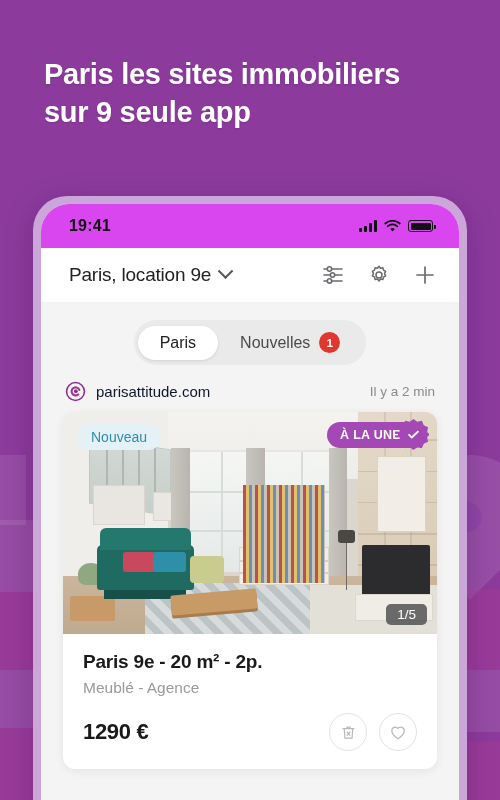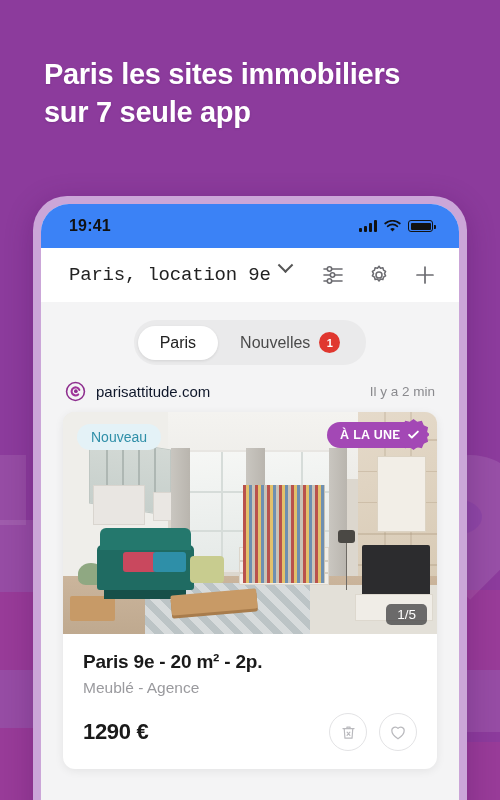--- a/index.html
+++ b/index.html
@@ -49,21 +49,21 @@
   .screen {
     width:100%; height:100%;
     background:#FFFFFF;
     border-radius:28px 28px 0 0;
     overflow:hidden;
     position:relative;
   }
 
   
   .statusbar {
-    height:44px; background:#3b82f6;
+    height:44px; background:#d946ef;
     display:flex; align-items:center; justify-content:space-between;
     padding:0 26px 0 28px;
   }
   .status-time { font-size:16px; font-weight:bold; color:#111; letter-spacing:0.2px; }
   .status-icons { display:flex; align-items:center; gap:7px; }
   .sig { display:flex; align-items:flex-end; gap:2px; height:12px; }
   .sig i { display:block; width:3px; background:#111; border-radius:1px; }
   .sig i:nth-child(1){height:4px;} .sig i:nth-child(2){height:6px;}
   .sig i:nth-child(3){height:9px;} .sig i:nth-child(4){height:12px;}
   .batt {
@@ -72,21 +72,21 @@
   }
   .batt::after{content:"";position:absolute;right:-4px;top:3.5px;width:2px;height:4px;background:#111;border-radius:0 1px 1px 0;}
   .batt span{display:block;height:100%;width:100%;background:#111;border-radius:1px;}
 
   
   .navbar {
     height:54px; background:#fff;
     display:flex; align-items:center; justify-content:space-between;
     padding:0 22px 0 28px;
   }
-  .loc { display:flex; gap:9px;font-family:Liberation Mono, monospace; }
+  .loc { display:flex; align-items:center; gap:9px; }
   .loc-text { font-size:19px; color:#222; letter-spacing:-0.2px; }
   .chev { width:11px; height:11px; border-right:2px solid #555; border-bottom:2px solid #555;
           transform:rotate(45deg) translate(-3px,-3px); }
   .nav-icons { display:flex; align-items:center; gap:22px; }
   .nico { width:24px; height:24px; display:block; }
 
   
   .feed { background:#F4F4F5; height:calc(100% - 98px); padding:0 0 0 0; }
 
   .tabs-wrap { display:flex; justify-content:center; padding:18px 0 14px; }
@@ -209,21 +209,21 @@
   <div class="bg-pin"></div>
   <div class="bg-pin-dot"></div>
   <div class="bg-band dark" style="right:0;top:590px;width:90px;height:80px;"></div>
   <div class="bg-band" style="right:0;top:670px;width:90px;height:62px;"></div>
   <div class="bg-band dark" style="right:0;top:742px;width:90px;height:58px;"></div>
   <div class="bg-band" style="right:46px;top:696px;width:14px;height:60px;"></div>
 </div>
 
 <div class="headline">
   <div>Paris les sites immobiliers</div>
-  <div>sur 7 seule app</div>
+  <div>sur 9 seule app</div>
 </div>
 
 <div class="phone">
 <div class="screen">
 
   <div class="statusbar">
     <div class="status-time">19:41</div>
     <div class="status-icons">
       <span class="sig">
             <i></i>

